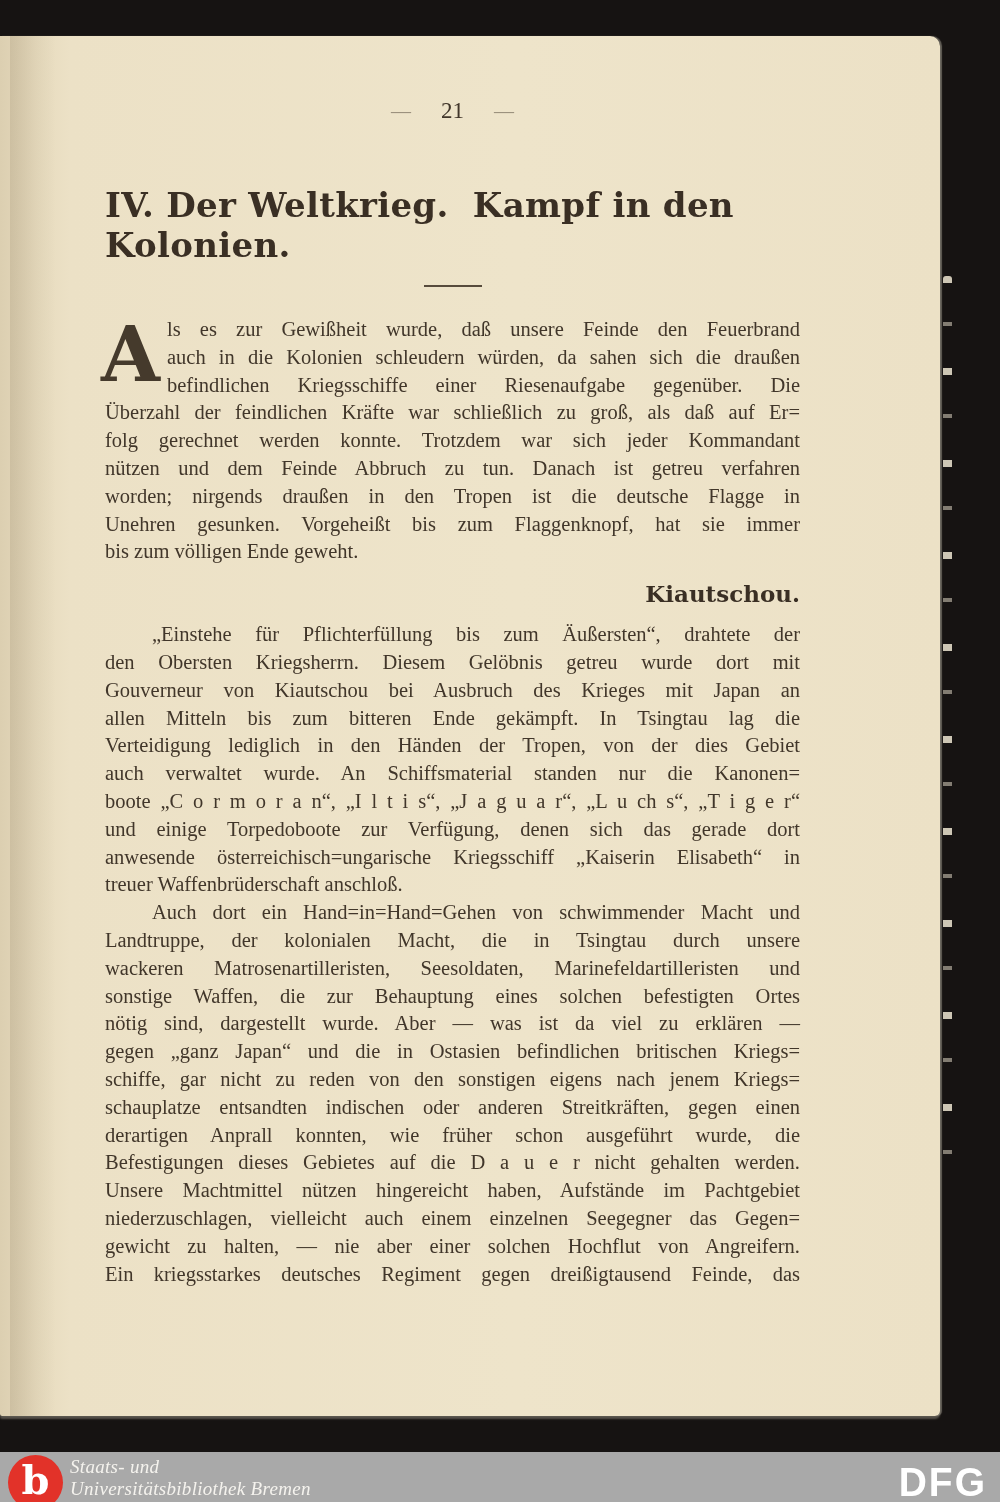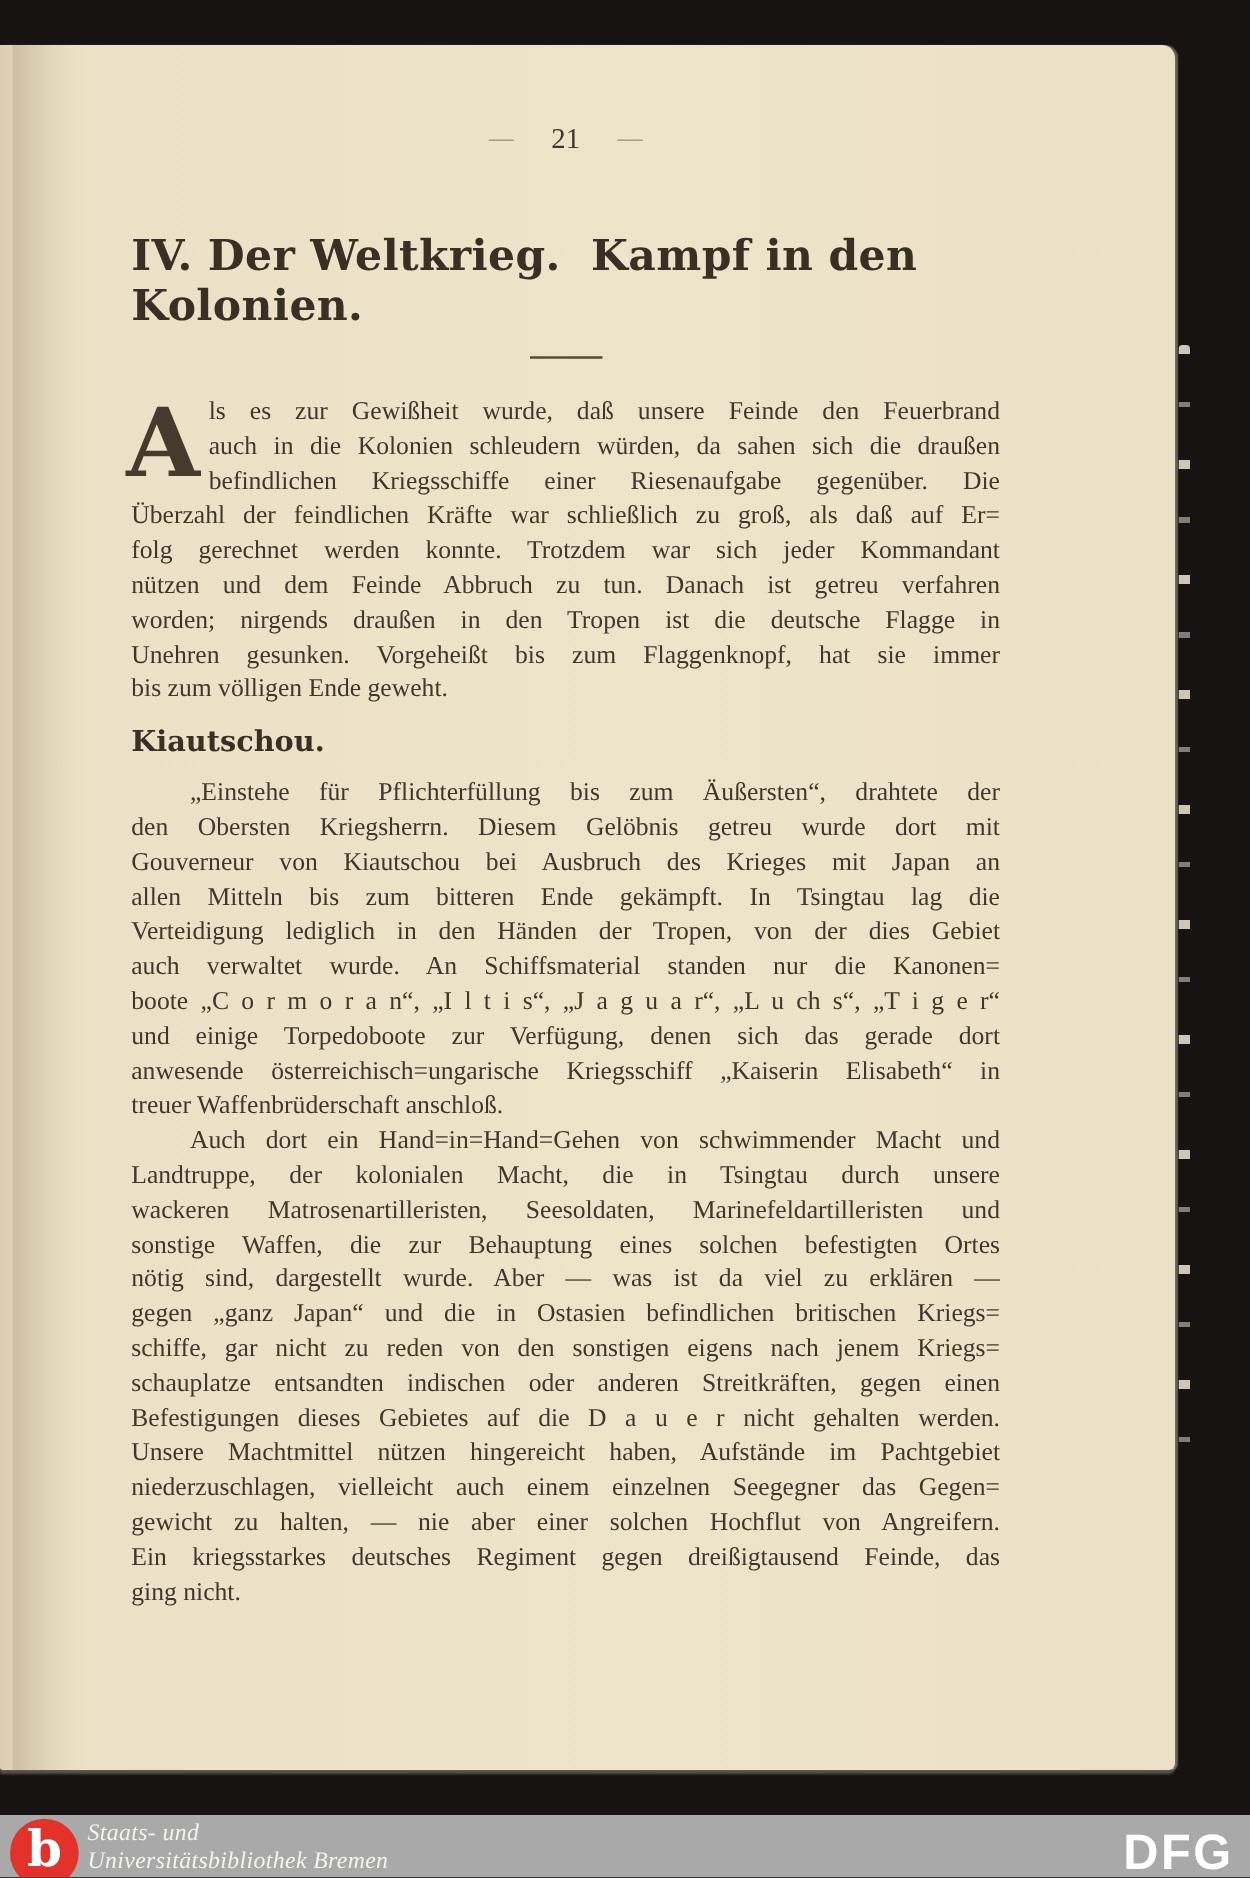--- a/index.html
+++ b/index.html
@@ -53,21 +53,21 @@
   .para.first{margin-top:29px;}
   .tline{text-align:justify;text-align-last:justify;}
   .tline.last{text-align-last:left;}
   .tline.indent{padding-left:47px;}
   .dropcap{
     float:left;width:56px;height:80px;margin:3px 10px 0 -4px;
     font-family:"DejaVu Serif",serif;font-weight:bold;
     font-size:76px;line-height:72px;text-align:center;color:#453a2c;
   }
   .section-heading{
-    margin:13px 0 13px 0;text-align:left;
+    margin:13px 0 13px 0;text-align:right;
     font-size:23px;font-weight:bold;line-height:29px;color:#3a2f24;
     font-family:"DejaVu Serif","Liberation Serif",serif;
   }
   
   .footer-bar{
     position:absolute;left:0;bottom:0;width:1000px;height:50px;
     background:var(--footer-bar);overflow:hidden;
   }
   .logo-circle{
     position:absolute;left:8px;top:3px;width:55px;height:55px;border-radius:50%;
@@ -134,26 +134,26 @@
       </div>
     <div class="para">
         <div class="tline indent">Auch dort ein Hand=in=Hand=Gehen von schwimmender Macht und</div>
         <div class="tline">Landtruppe, der kolonialen Macht, die in Tsingtau durch unsere</div>
         <div class="tline">wackeren Matrosenartilleristen, Seesoldaten, Marinefeldartilleristen und</div>
         <div class="tline">sonstige Waffen, die zur Behauptung eines solchen befestigten Ortes</div>
         <div class="tline">nötig sind, dargestellt wurde. Aber — was ist da viel zu erklären —</div>
         <div class="tline">gegen „ganz Japan“ und die in Ostasien befindlichen britischen Kriegs=</div>
         <div class="tline">schiffe, gar nicht zu reden von den sonstigen eigens nach jenem Kriegs=</div>
         <div class="tline">schauplatze entsandten indischen oder anderen Streitkräften, gegen einen</div>
+        <div class="tline">derartigen Anprall konnten, wie früher schon ausgeführt wurde, die</div>
         <div class="tline">Befestigungen dieses Gebietes auf die D a u e r nicht gehalten werden.</div>
         <div class="tline">Unsere Machtmittel nützen hingereicht haben, Aufstände im Pachtgebiet</div>
         <div class="tline">niederzuschlagen, vielleicht auch einem einzelnen Seegegner das Gegen=</div>
         <div class="tline">gewicht zu halten, — nie aber einer solchen Hochflut von Angreifern.</div>
         <div class="tline">Ein kriegsstarkes deutsches Regiment gegen dreißigtausend Feinde, das</div>
-        <div class="tline last">ging nicht.</div>
       </div>
 
   </div>
 </div>
 
 <div class="footer-bar">
   <div class="logo-circle">
     <span class="logo-letter">b</span>
   </div>
   <div class="library-name">

